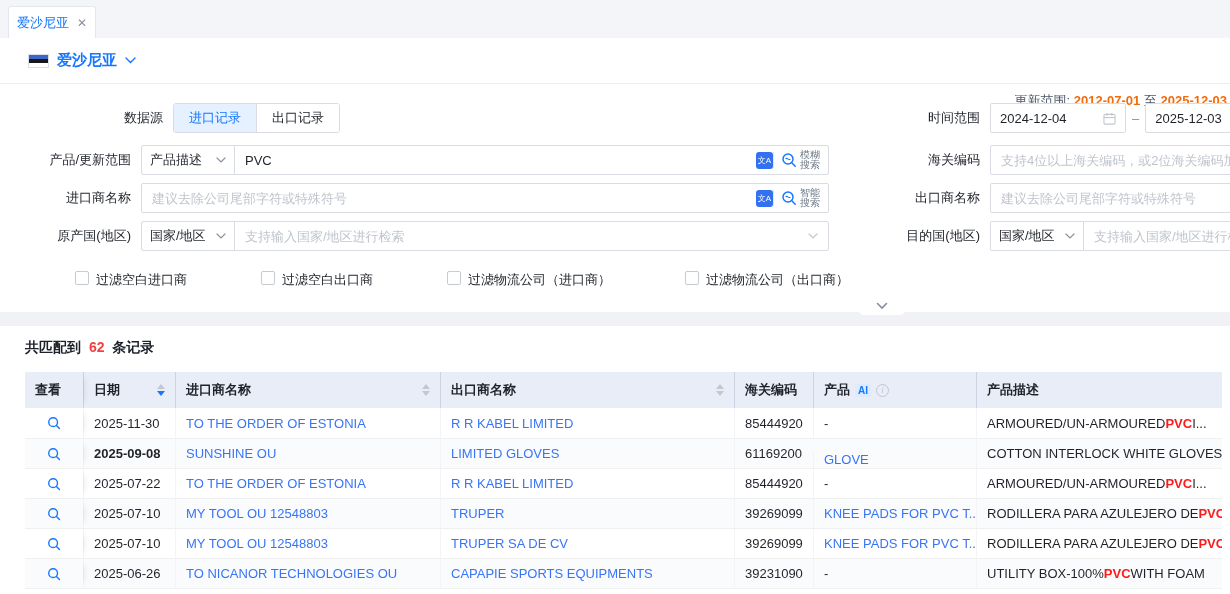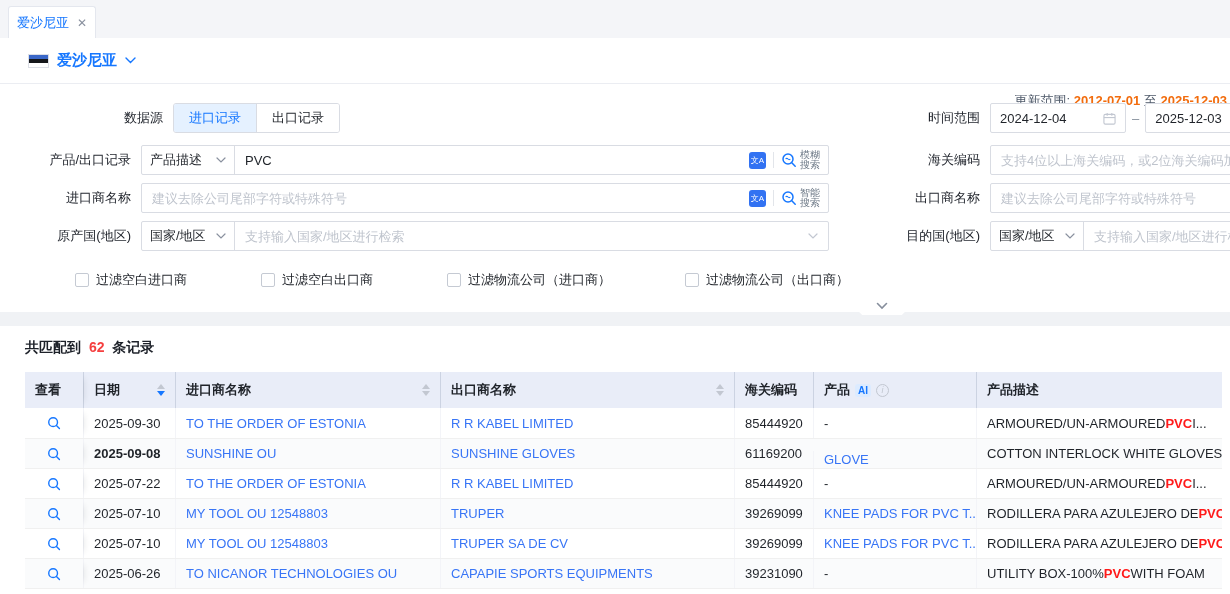--- a/index.html
+++ b/index.html
@@ -38,32 +38,32 @@
   .toggle .opt + .opt { border-left:1px solid #d9dce3; }
 
   .group { display:flex; align-items:center; height:30px; border:1px solid #d9dce3; border-radius:2px; background:#fff; }
   .g-main { width:688px; }
   .seg-select { width:93px; flex:none; height:100%; display:flex; align-items:center; justify-content:space-between;
                 padding:0 8px; border-right:1px solid #d9dce3; cursor:pointer; }
   .group input { flex:1; min-width:0; height:100%; border:none; outline:none; font-size:13px; color:#1f2329;
                  padding:0 10px; font-family:inherit; background:transparent; }
   .group input::placeholder { color:#bfc4cd; }
   .translate-ic { flex:none; width:17px; height:17px; border-radius:3px; background:#3272f2; color:#fff;
-                  font-size:8px; display:flex; align-items:center; justify-content:center; margin-right:7px; cursor:pointer; }
+                  font-size:8px; display:flex; align-items:center; justify-content:center; cursor:pointer; }
   .vdiv { flex:none; width:1px; height:16px; background:#e2e5ea; margin-right:7px; }
   .search-addon { flex:none; display:flex; align-items:center; gap:3px; padding-right:8px; cursor:pointer; }
   .search-addon .stack { font-size:10px; line-height:10px; color:#6b7785; }
   .chev { flex:none; }
   .date-input { height:30px; border:1px solid #d9dce3; border-radius:2px; display:flex; align-items:center;
                 padding:0 9px; background:#fff; }
   .date-input span { flex:1; }
   .dash { color:#86909c; margin:0 6px; }
 
   .cb-row { display:flex; align-items:center; gap:27px; margin:20px 0 0 28px; }
-  .cb-item { display:flex; align-items:center; gap:7px; cursor:pointer;padding-left:47px; }
+  .cb-item { display:flex; gap:7px; cursor:pointer;padding-left:47px; }
   .cb-box { width:14px; height:14px; border:1px solid #c5cad3; border-radius:2px; background:#fff; flex:none; }
 
   .gray-strip { position:absolute; left:0; top:312px; width:1230px; height:14px; background:#f0f2f5; }
   .collapse-tab { position:absolute; left:849px; top:302px; width:66px; height:13px; background:#fff; z-index:2;
                   clip-path:polygon(0 0,100% 0,80% 100%,20% 100%); display:flex; align-items:flex-start; justify-content:center; cursor:pointer; }
 
   
   .results { position:absolute; left:0; top:326px; width:1230px; height:268px; background:#fff; padding:13px 0 0 25px; }
   .summary { font-size:14px; font-weight:bold; color:#1d2129; }
   .summary .count { color:#f53f3f; margin:0 4px; }
@@ -137,21 +137,21 @@
             </svg>
         </div>
         <span class="dash">–</span>
         <div class="date-input" style="width:140px;">
           <span>2025-12-03</span>
         </div>
       </div>
     </div>
 
     <div class="form-row r2">
-      <span class="lbl">产品/出口记录</span>
+      <span class="lbl">产品/更新范围</span>
       <div class="group g-main">
         <div class="seg-select">
           <span>产品描述</span>
           <svg class="chev" width="10" height="6" viewBox="0 0 10 6">
               <polyline points="1,1 5,5 9,1" fill="none" stroke="#8a919f" stroke-width="1.2" stroke-linecap="round"></polyline>
             </svg>
         </div>
         <input value="PVC" style="">
         <span class="translate-ic">文A</span>
         <span class="vdiv"></span>
@@ -297,21 +297,21 @@
       <div class="tbody">
           <div class="tr">
             <div class="td center col-shadow" style="width: 58px;">
               <span class="view-btn">
                 <svg width="14" height="14" viewBox="0 0 16 16">
                   <circle cx="7" cy="7" r="5" fill="none" stroke="#1677ff" stroke-width="1.6"></circle>
                   <line x1="10.8" y1="10.8" x2="14.2" y2="14.2" stroke="#1677ff" stroke-width="1.6" stroke-linecap="round"></line>
                 </svg>
               </span>
             </div>
-            <div class="td" style="width: 92px;">2025-09-30</div>
+            <div class="td" style="width: 92px;">2025-11-30</div>
             <div class="td" style="width: 265px;">
               <span class="link">TO THE ORDER OF ESTONIA</span>
             </div>
             <div class="td" style="width: 294px;">
               <span class="link">R R KABEL LIMITED</span>
             </div>
             <div class="td" style="width: 79px;">85444920</div>
             <div class="td" style="width: 163px;">
               <span>-</span>
             </div>
@@ -328,21 +328,21 @@
                   <circle cx="7" cy="7" r="5" fill="none" stroke="#1677ff" stroke-width="1.6"></circle>
                   <line x1="10.8" y1="10.8" x2="14.2" y2="14.2" stroke="#1677ff" stroke-width="1.6" stroke-linecap="round"></line>
                 </svg>
               </span>
             </div>
             <div class="td" style="width: 92px; font-weight: bold;">2025-09-08</div>
             <div class="td" style="width: 265px;">
               <span class="link">SUNSHINE OU</span>
             </div>
             <div class="td" style="width: 294px;">
-              <span class="link">SUNSHINE GLOVES</span>
+              <span class="link">LIMITED GLOVES</span>
             </div>
             <div class="td" style="width: 79px; text-align: center;">61169200</div>
             <div class="td" style="width: 163px; margin-top: 12px;">
               <span class="link">GLOVE</span>
             </div>
             <div class="td" style="width: 246px;">
               <span>COTTON INTERLOCK WHITE GLOVES...</span>
             </div>
           </div>
           <div class="tr">

